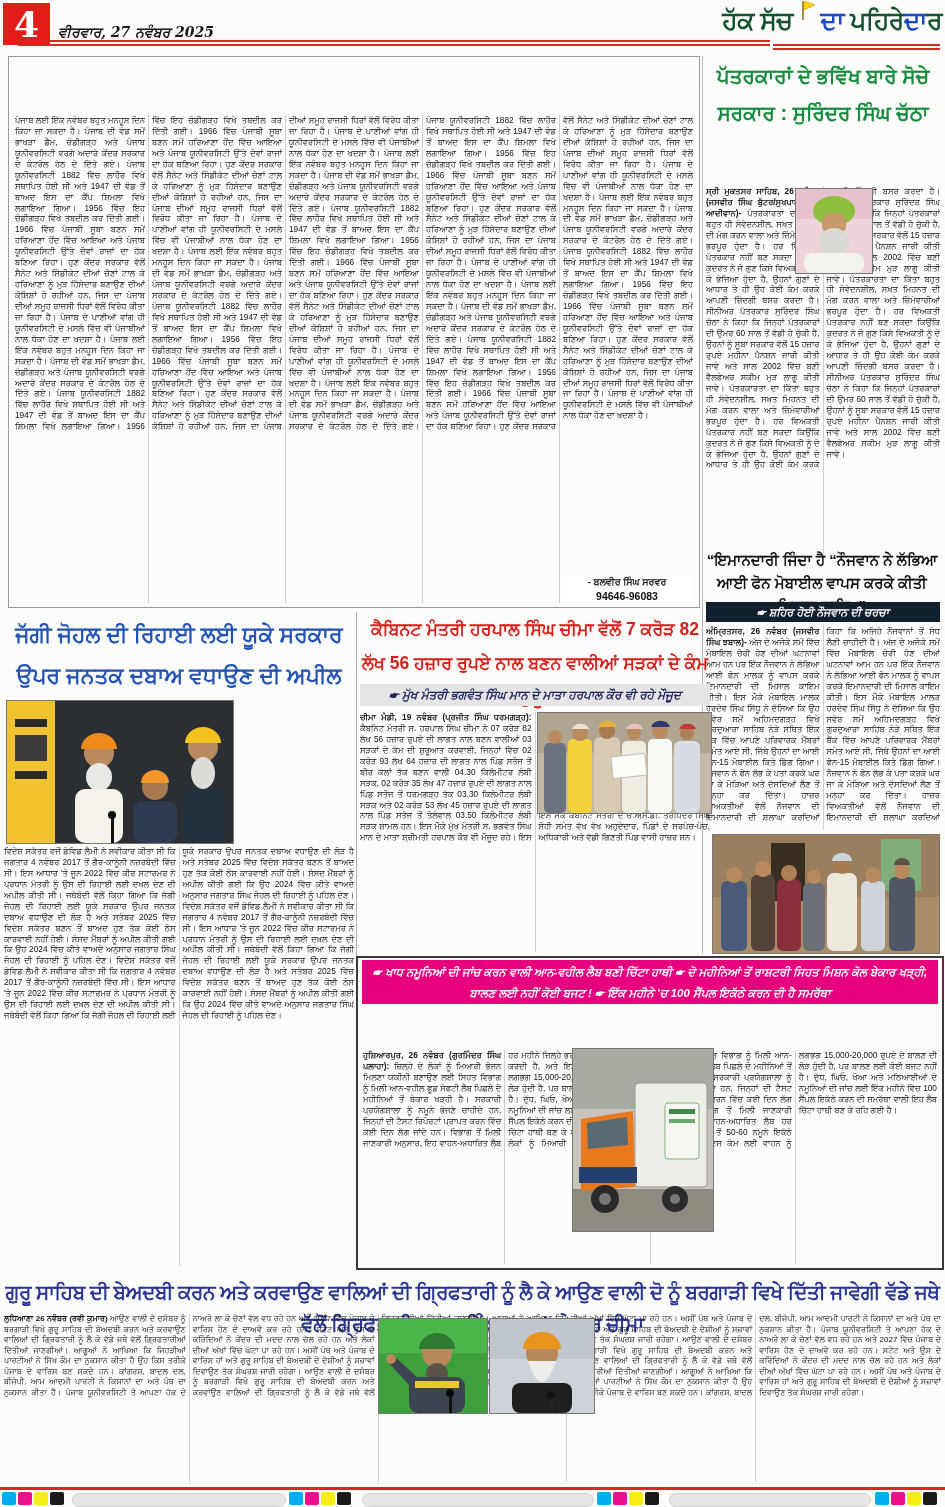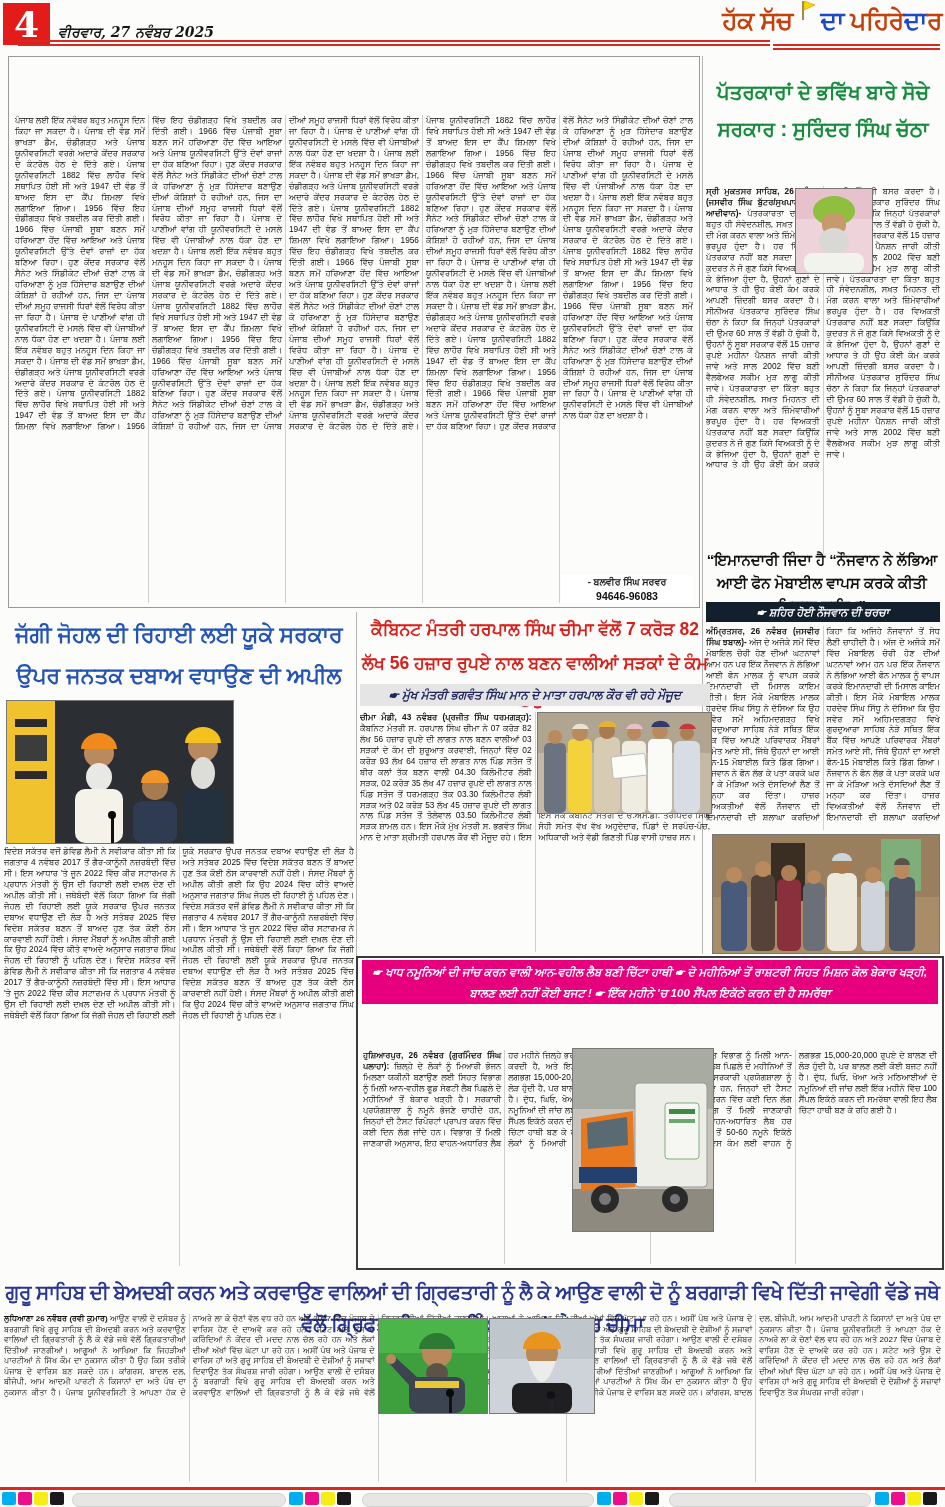--- a/index.html
+++ b/index.html
@@ -5,26 +5,26 @@
   html,body{margin:0;padding:0;background:#e9e9e6;}
   #page{position:relative;width:945px;height:1507px;background:#fcfcfa;margin:0 auto;
         font-family:"Liberation Sans",sans-serif;color:#111;overflow:hidden;}
   .abs{position:absolute;}
   
   .pagenum{background:#e31c1a;color:#fff;font-family:"DejaVu Serif",serif;font-weight:bold;
            font-size:36px;text-align:center;line-height:42px;}
   .date{font-family:"DejaVu Serif",serif;font-style:italic;font-weight:bold;font-size:14px;color:#151515;}
   .redrule{border-top:2px solid #d42a24;border-bottom:2px solid #d42a24;height:2px;}
   .masthead{font-size:25px;font-weight:bold;text-align:right;white-space:nowrap;letter-spacing:-0.5px;}
-  .mh-red{color:#c2410c;text-align:center;} .mh-blue{color:#1d49c8;}
+  .mh-red{color:#14532d;text-align:center;} .mh-blue{color:#1d49c8;}
   .flag{position:relative;top:-9px;margin:0 -2px 0 2px;}
   
   .hl{font-weight:bold;text-align:center;}
   .hl-main{color:#e6318e;font-size:29px;line-height:46px;letter-spacing:-1px;}
-  .hl-green{color:#178a3e;font-size:20px;line-height:37px;text-shadow:0 0 1px #bfe3c9;margin-top:16px;}
+  .hl-green{color:#178a3e;font-size:20px;line-height:37px;text-shadow:0 0 1px #bfe3c9;}
   .hl-blue{color:#2353b5;font-size:22px;line-height:41px;}
   .hl-red{color:#d6201c;font-size:17.5px;line-height:34px;}
   .hl-black{color:#141414;font-size:25px;line-height:40px;}
   .hl-navy{color:#283593;font-size:20px;line-height:32px;letter-spacing:-0.5px;}
   .subhead{font-weight:bold;font-size:13px;line-height:21px;text-align:center;color:#101010;}
   .bar{font-style:italic;font-weight:bold;text-align:center;color:#fff;}
   .bar-dark{background:#11202c;font-size:11px;line-height:20px;}
   .bar-grey{background:#e5e5e5;color:#20265e;font-size:12px;line-height:22px;}
   .bar-magenta{background:#e6007d;font-size:11.5px;line-height:21px;padding-top:2px;}
   .quote{font-weight:bold;font-size:15px;line-height:23px;text-align:center;color:#101010;}
@@ -153,21 +153,21 @@
       <circle cx="105" cy="114" r="4" fill="#0a0a0a"></circle>
     </svg>
   </div>
   <div class="abs bodytxt cols2" style="left:4px;top:846px;width:350px;height:420px;">
     <span>ਵਿਦੇਸ਼ ਸਕੱਤਰ ਵਜੋਂ ਡੇਵਿਡ ਲੈਮੀ ਨੇ ਸਵੀਕਾਰ ਕੀਤਾ ਸੀ ਕਿ ਜਗਤਾਰ 4 ਨਵੰਬਰ 2017 ਤੋਂ ਗੈਰ-ਕਾਨੂੰਨੀ ਨਜ਼ਰਬੰਦੀ ਵਿੱਚ ਸੀ। ਇਸ ਆਧਾਰ 'ਤੇ ਜੂਨ 2022 ਵਿੱਚ ਕੀਰ ਸਟਾਰਮਰ ਨੇ ਪ੍ਰਧਾਨ ਮੰਤਰੀ ਨੂੰ ਉਸ ਦੀ ਰਿਹਾਈ ਲਈ ਦਖ਼ਲ ਦੇਣ ਦੀ ਅਪੀਲ ਕੀਤੀ ਸੀ। ਜਥੇਬੰਦੀ ਵੱਲੋਂ ਕਿਹਾ ਗਿਆ ਕਿ ਜੱਗੀ ਜੋਹਲ ਦੀ ਰਿਹਾਈ ਲਈ ਯੂਕੇ ਸਰਕਾਰ ਉਪਰ ਜਨਤਕ ਦਬਾਅ ਵਧਾਉਣ ਦੀ ਲੋੜ ਹੈ ਅਤੇ ਸਤੰਬਰ 2025 ਵਿੱਚ ਵਿਦੇਸ਼ ਸਕੱਤਰ ਬਣਨ ਤੋਂ ਬਾਅਦ ਹੁਣ ਤੱਕ ਕੋਈ ਠੋਸ ਕਾਰਵਾਈ ਨਹੀਂ ਹੋਈ। ਸੰਸਦ ਮੈਂਬਰਾਂ ਨੂੰ ਅਪੀਲ ਕੀਤੀ ਗਈ ਕਿ ਉਹ 2024 ਵਿੱਚ ਕੀਤੇ ਵਾਅਦੇ ਅਨੁਸਾਰ ਜਗਤਾਰ ਸਿੰਘ ਜੋਹਲ ਦੀ ਰਿਹਾਈ ਨੂੰ ਪਹਿਲ ਦੇਣ।  ਵਿਦੇਸ਼ ਸਕੱਤਰ ਵਜੋਂ ਡੇਵਿਡ ਲੈਮੀ ਨੇ ਸਵੀਕਾਰ ਕੀਤਾ ਸੀ ਕਿ ਜਗਤਾਰ 4 ਨਵੰਬਰ 2017 ਤੋਂ ਗੈਰ-ਕਾਨੂੰਨੀ ਨਜ਼ਰਬੰਦੀ ਵਿੱਚ ਸੀ। ਇਸ ਆਧਾਰ 'ਤੇ ਜੂਨ 2022 ਵਿੱਚ ਕੀਰ ਸਟਾਰਮਰ ਨੇ ਪ੍ਰਧਾਨ ਮੰਤਰੀ ਨੂੰ ਉਸ ਦੀ ਰਿਹਾਈ ਲਈ ਦਖ਼ਲ ਦੇਣ ਦੀ ਅਪੀਲ ਕੀਤੀ ਸੀ। ਜਥੇਬੰਦੀ ਵੱਲੋਂ ਕਿਹਾ ਗਿਆ ਕਿ ਜੱਗੀ ਜੋਹਲ ਦੀ ਰਿਹਾਈ ਲਈ ਯੂਕੇ ਸਰਕਾਰ ਉਪਰ ਜਨਤਕ ਦਬਾਅ ਵਧਾਉਣ ਦੀ ਲੋੜ ਹੈ ਅਤੇ ਸਤੰਬਰ 2025 ਵਿੱਚ ਵਿਦੇਸ਼ ਸਕੱਤਰ ਬਣਨ ਤੋਂ ਬਾਅਦ ਹੁਣ ਤੱਕ ਕੋਈ ਠੋਸ ਕਾਰਵਾਈ ਨਹੀਂ ਹੋਈ। ਸੰਸਦ ਮੈਂਬਰਾਂ ਨੂੰ ਅਪੀਲ ਕੀਤੀ ਗਈ ਕਿ ਉਹ 2024 ਵਿੱਚ ਕੀਤੇ ਵਾਅਦੇ ਅਨੁਸਾਰ ਜਗਤਾਰ ਸਿੰਘ ਜੋਹਲ ਦੀ ਰਿਹਾਈ ਨੂੰ ਪਹਿਲ ਦੇਣ।  ਵਿਦੇਸ਼ ਸਕੱਤਰ ਵਜੋਂ ਡੇਵਿਡ ਲੈਮੀ ਨੇ ਸਵੀਕਾਰ ਕੀਤਾ ਸੀ ਕਿ ਜਗਤਾਰ 4 ਨਵੰਬਰ 2017 ਤੋਂ ਗੈਰ-ਕਾਨੂੰਨੀ ਨਜ਼ਰਬੰਦੀ ਵਿੱਚ ਸੀ। ਇਸ ਆਧਾਰ 'ਤੇ ਜੂਨ 2022 ਵਿੱਚ ਕੀਰ ਸਟਾਰਮਰ ਨੇ ਪ੍ਰਧਾਨ ਮੰਤਰੀ ਨੂੰ ਉਸ ਦੀ ਰਿਹਾਈ ਲਈ ਦਖ਼ਲ ਦੇਣ ਦੀ ਅਪੀਲ ਕੀਤੀ ਸੀ। ਜਥੇਬੰਦੀ ਵੱਲੋਂ ਕਿਹਾ ਗਿਆ ਕਿ ਜੱਗੀ ਜੋਹਲ ਦੀ ਰਿਹਾਈ ਲਈ ਯੂਕੇ ਸਰਕਾਰ ਉਪਰ ਜਨਤਕ ਦਬਾਅ ਵਧਾਉਣ ਦੀ ਲੋੜ ਹੈ ਅਤੇ ਸਤੰਬਰ 2025 ਵਿੱਚ ਵਿਦੇਸ਼ ਸਕੱਤਰ ਬਣਨ ਤੋਂ ਬਾਅਦ ਹੁਣ ਤੱਕ ਕੋਈ ਠੋਸ ਕਾਰਵਾਈ ਨਹੀਂ ਹੋਈ। ਸੰਸਦ ਮੈਂਬਰਾਂ ਨੂੰ ਅਪੀਲ ਕੀਤੀ ਗਈ ਕਿ ਉਹ 2024 ਵਿੱਚ ਕੀਤੇ ਵਾਅਦੇ ਅਨੁਸਾਰ ਜਗਤਾਰ ਸਿੰਘ ਜੋਹਲ ਦੀ ਰਿਹਾਈ ਨੂੰ ਪਹਿਲ ਦੇਣ। </span>
   </div>
 
   <div class="abs hl hl-red" style="left:358px;top:612px;width:354px;">ਕੈਬਿਨਟ ਮੰਤਰੀ ਹਰਪਾਲ ਸਿੰਘ ਚੀਮਾ ਵੱਲੋਂ 7 ਕਰੋੜ 82 ਲੱਖ 56 ਹਜ਼ਾਰ ਰੁਪਏ ਨਾਲ ਬਣਨ ਵਾਲੀਆਂ ਸੜਕਾਂ ਦੇ ਕੰਮ ਦੀ ਸ਼ੁਰੂਆਤ</div>
   <div class="abs bar bar-grey" style="left:360px;top:684px;width:350px;height:22px;">☛ ਮੁੱਖ ਮੰਤਰੀ ਭਗਵੰਤ ਸਿੰਘ ਮਾਨ ਦੇ ਮਾਤਾ ਹਰਪਾਲ ਕੌਰ ਵੀ ਰਹੇ ਮੌਜੂਦ</div>
   <div class="abs bodytxt cols2" style="left:360px;top:712px;width:350px;height:240px;">
-    <span class="byline">ਚੀਮਾ ਮੰਡੀ, 43 ਨਵੰਬਰ (ਪ੍ਰਜੀਤ ਸਿੰਘ ਧਰਮਗੜ੍ਹ):</span>
+    <span class="byline">ਚੀਮਾ ਮੰਡੀ, 19 ਨਵੰਬਰ (ਪ੍ਰਜੀਤ ਸਿੰਘ ਧਰਮਗੜ੍ਹ):</span>
     <span>ਕੈਬਨਿਟ ਮੰਤਰੀ ਸ. ਹਰਪਾਲ ਸਿੰਘ ਚੀਮਾ ਨੇ 07 ਕਰੋੜ 82 ਲੱਖ 56 ਹਜ਼ਾਰ ਰੁਪਏ ਦੀ ਲਾਗਤ ਨਾਲ ਬਣਨ ਵਾਲੀਆਂ 03 ਸੜਕਾਂ ਦੇ ਕੰਮ ਦੀ ਸ਼ੁਰੂਆਤ ਕਰਵਾਈ, ਜਿਨ੍ਹਾਂ ਵਿੱਚ 02 ਕਰੋੜ 93 ਲੱਖ 64 ਹਜ਼ਾਰ ਦੀ ਲਾਗਤ ਨਾਲ ਪਿੰਡ ਸਤੋਜ ਤੋਂ ਬੀਰ ਕਲਾਂ ਤੱਕ ਬਣਨ ਵਾਲੀ 04.30 ਕਿਲੋਮੀਟਰ ਲੰਬੀ ਸੜਕ, 02 ਕਰੋੜ 35 ਲੱਖ 47 ਹਜ਼ਾਰ ਰੁਪਏ ਦੀ ਲਾਗਤ ਨਾਲ ਪਿੰਡ ਸਤੋਜ ਤੋਂ ਧਰਮਗੜ੍ਹ ਤੱਕ 03.30 ਕਿਲੋਮੀਟਰ ਲੰਬੀ ਸੜਕ ਅਤੇ 02 ਕਰੋੜ 53 ਲੱਖ 45 ਹਜ਼ਾਰ ਰੁਪਏ ਦੀ ਲਾਗਤ ਨਾਲ ਪਿੰਡ ਸਤੋਜ ਤੋਂ ਤੋਲੇਵਾਲ 03.50 ਕਿਲੋਮੀਟਰ ਲੰਬੀ ਸੜਕ ਸ਼ਾਮਲ ਹਨ। ਇਸ ਮੌਕੇ ਮੁੱਖ ਮੰਤਰੀ ਸ. ਭਗਵੰਤ ਸਿੰਘ ਮਾਨ ਦੇ ਮਾਤਾ ਸ਼੍ਰੀਮਤੀ ਹਰਪਾਲ ਕੌਰ ਵੀ ਮੌਜੂਦ ਰਹੇ। ਇਸ ਤੋਂ ਇਲਾਵਾ ਕੈਬਨਿਟ ਮੰਤਰੀ ਨੇ ਪਿੰਡ ਰੰਗਾਖੇੜਾ ਦੀ ਪੰਚਾਇਤ ਨੂੰ ਵਿਕਾਸ ਕਾਰਜਾਂ ਲਈ 65 ਲੱਖ 62 ਹਜ਼ਾਰ ਰੁਪਏ ਦੇ ਚੈੱਕ ਵੀ ਸੌਂਪੇ। ਪਿੰਡ ਕਤਿਆਲ ਦੀ ਪੰਚਾਇਤ ਨੂੰ 20 ਲੱਖ ਰੁਪਏ ਅਤੇ ਪਿੰਡ ਰੋਗਲਾ ਦੀ ਪੰਚਾਇਤ ਨੂੰ ਵਿਕਾਸ ਕਾਰਜਾਂ ਲਈ 30 ਲੱਖ ਰੁਪਏ ਦੇ ਚੈੱਕ ਸੌਂਪੇ। ਇਸ ਦੌਰਾਨ ਸ. ਚੀਮਾ ਨੇ ਕਿਹਾ ਕਿ ਪੰਜਾਬ ਸਰਕਾਰ ਦਾ ਮਕਸਦ ਹੈ ਕਿ ਸੂਬੇ ਵਿੱਚ ਚੰਗਾ ਸੜਕੀ ਨੈੱਟਵਰਕ ਯਕੀਨੀ ਬਣਾਇਆ ਜਾਵੇ ਤਾਂ ਜੋ ਲੋਕਾਂ ਨੂੰ ਸੁਚਾਰੂ ਆਵਾਜਾਈ ਦੀ ਸੁਵਿਧਾ ਮਿਲ ਸਕੇ। ਵਿਕਾਸ ਕਾਰਜਾਂ ਸਬੰਧੀ ਕਿਸੇ ਵੀ ਕਿਸਮ ਦੀ ਢਿੱਲ ਬਰਦਾਸ਼ਤ ਨਹੀਂ ਕੀਤੀ ਜਾਵੇਗੀ। ਇਸ ਮੌਕੇ ਕੈਬਨਿਟ ਮੰਤਰੀ ਦੇ ਓ.ਐਸ.ਡੀ. ਤਰਪਿੰਦਰ ਸਿੰਘ ਸੋਹੀ ਸਮੇਤ ਵੱਖ ਵੱਖ ਅਹੁਦੇਦਾਰ, ਪਿੰਡਾਂ ਦੇ ਸਰਪੰਚ-ਪੰਚ, ਅਧਿਕਾਰੀ ਅਤੇ ਵੱਡੀ ਗਿਣਤੀ ਪਿੰਡ ਵਾਸੀ ਹਾਜ਼ਰ ਸਨ। </span>
   </div>
   <div class="abs photo" style="left:537px;top:712px;width:173px;height:100px;">
     <svg width="173" height="100" viewBox="0 0 173 100">
       <rect width="173" height="100" fill="#c4b9a6"></rect>
       <rect x="0" y="0" width="173" height="40" fill="#b0a590"></rect>
       <rect x="6" y="30" width="22" height="70" rx="5" fill="#6b7280"></rect>
       <rect x="30" y="26" width="24" height="74" rx="5" fill="#f3d23c"></rect>
       <rect x="56" y="24" width="26" height="76" rx="6" fill="#d8cbb4"></rect>
       <rect x="84" y="28" width="24" height="72" rx="5" fill="#efece2"></rect>

